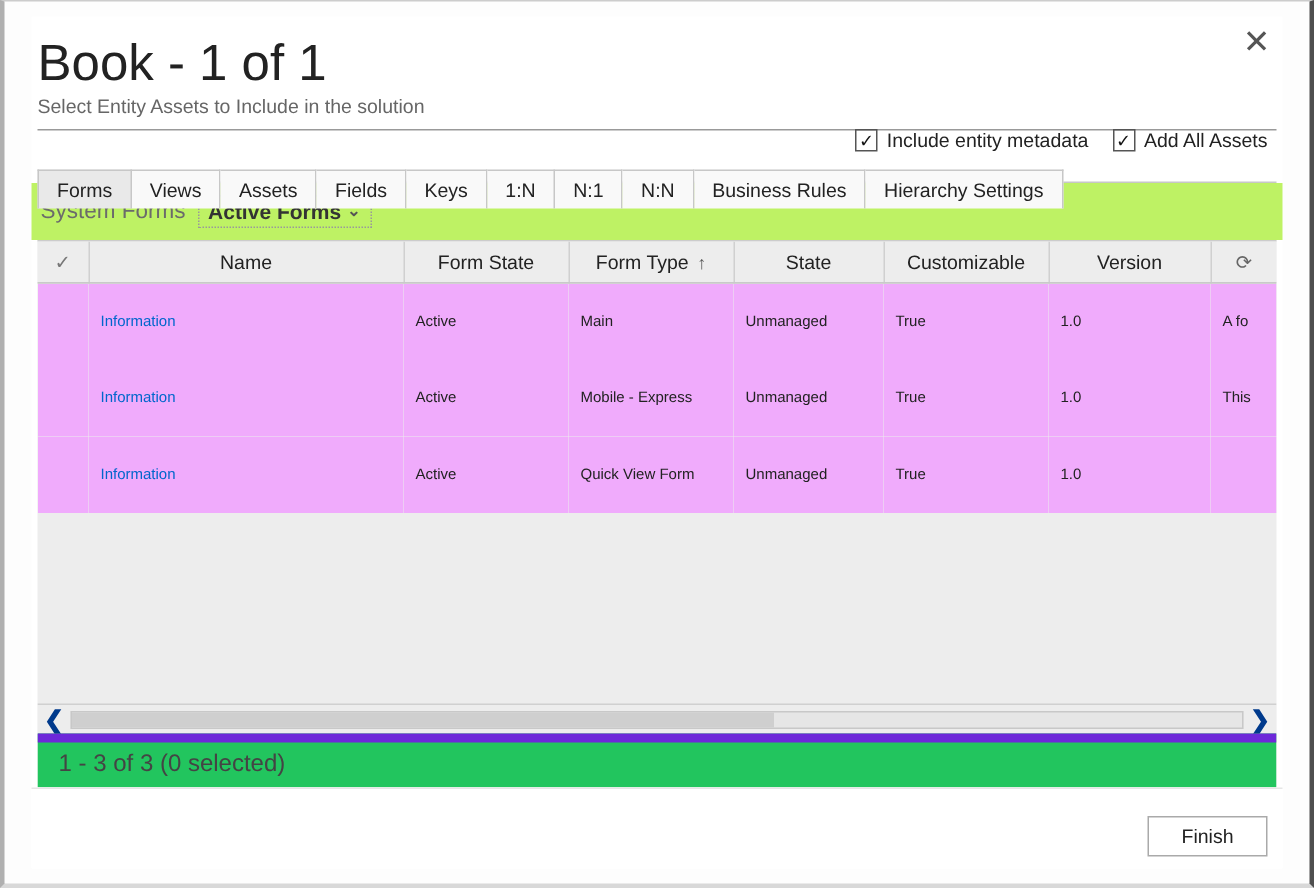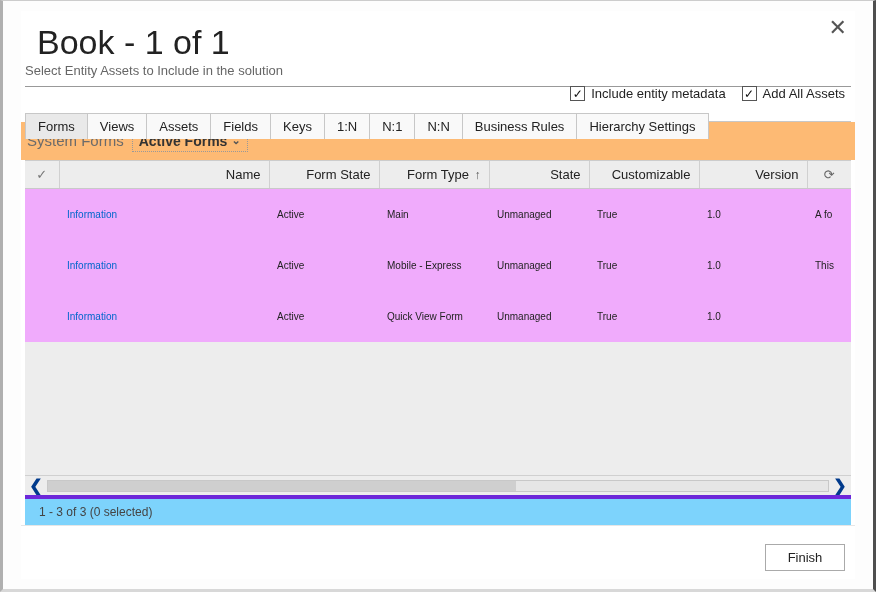--- a/index.html
+++ b/index.html
@@ -27,21 +27,21 @@
     position:absolute; top:6px; right:8px;
     font-size:22px; color:#555; cursor:pointer;
     line-height:1;
   }
   .header { padding: 14px 8px 8px 4px; }
   .title {
     font-size:34px;
     font-weight:300;
     color:#222;
     line-height:1.05;
-    margin:0 12px 2px;
+    margin:0 0 2px;
     letter-spacing:0px;
   }
   .subtitle { font-size:13px; color:#666; margin:0; }
   .top-options {
     position:absolute;
     right:10px;
     top:75px;
     display:flex; gap:16px; align-items:center;
     font-size:13px; color:#222;
   }
@@ -71,21 +71,21 @@
     color:#222;
     position:relative; top:18px;
   }
   .tab + .tab { border-left:none;}
   .tab.active {
     background:#e9e9e9;
     font-weight:400;
   }
   .subbar {
     display:flex; align-items:center; gap:8px;
-    background:#fdba74;
+    background:#bef264;
     padding:8px 6px;
     font-size:15px;
     color:#666;
   }
   .subbar .label { color:#6b6b6b;}
   .dropdown {
     display:inline-flex; align-items:center; gap:4px;
     border:1px dotted #999;
     padding:2px 6px;
     font-weight:600;
@@ -110,21 +110,21 @@
   }
   col.sel { width:34px;}
   col.name { width:210px;}
   col.fs { width:110px;}
   col.ft { width:110px;}
   col.state { width:100px;}
   col.cust { width:110px;}
   col.ver { width:108px;}
   col.desc { width:auto;}
   thead th {
-    text-align:right;
+    text-align:center;
     font-weight:400;
     color:#222;
     background:#ededed;
     padding:6px 8px;
     border-right:1px solid #d0d0d0;
     border-bottom:1px solid #c9c9c9;
     font-size:13px;
     white-space:nowrap;
   }
   thead th.sel { text-align:center; color:#777;}
@@ -162,24 +162,24 @@
   }
   .hscroll .thumb {
     position:absolute;
     top:0; left:0;
     height:100%;
     width:60%;
     background:#cfcfcf;
   }
   .status {
     padding:6px 14px;
-    font-size:12px;
+    font-size:16px;
     color:#444;
-    border-top:4px solid #6d28d9;
-    background:#7dd3fc;
+    border-top:6px solid #6d28d9;
+    background:#22c55e;
   }
   .footer {
     display:flex; justify-content:flex-end;
     gap:16px;
     padding:18px 10px 8px;
     border-top:1px solid #e6e6e6;
     background:#fff;
   }
   button.btn {
     min-width:80px;

